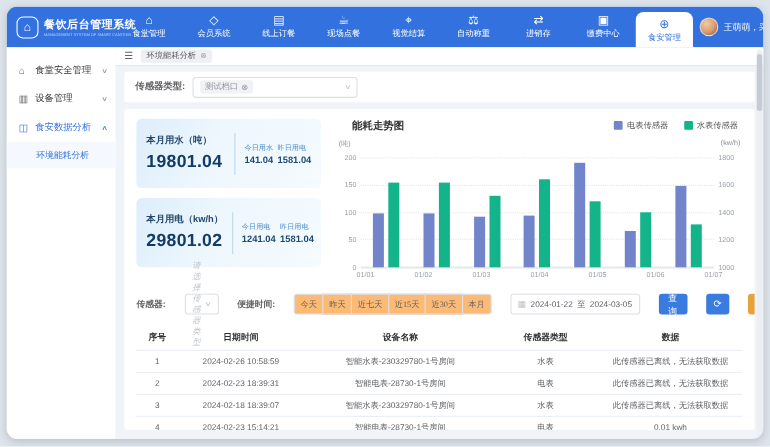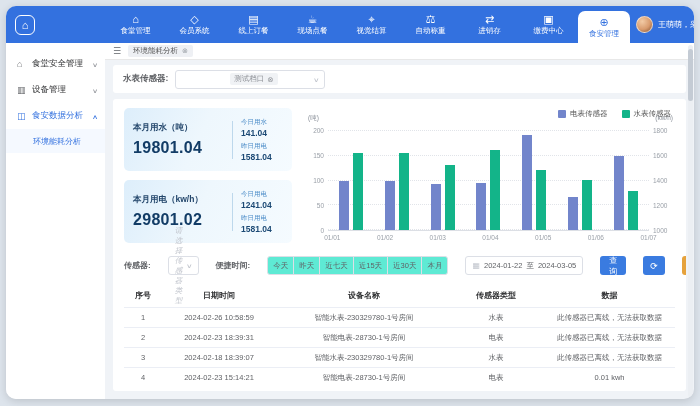--- a/index.html
+++ b/index.html
@@ -38,35 +38,35 @@
   .content { flex:1; display:flex; flex-direction:column; min-width:0; }
   .tabstrip { height:17px; background:#fff; border-bottom:1px solid #e8e8e8; display:flex; align-items:center; padding:0 8px; gap:7px; flex:0 0 auto; }
   .collapse-ic { font-size:9px; color:#5f6368; cursor:pointer; }
   .tab-chip { background:#eef0f4; border-radius:2px; height:12px; display:flex; align-items:center; gap:4px; padding:0 5px; font-size:7.5px; color:#555; cursor:pointer; }
   .tab-chip .x { color:#9aa0a6; font-size:7px; }
 
   .filter-card { background:#fff; border-radius:3px; margin:5px 8px 0; height:28px; display:flex; align-items:center; padding:0 10px; gap:7px; flex:0 0 auto; }
   .f-label { font-size:8.5px; color:#606266; font-weight:bold; }
   .sel { height:19px; border:1px solid #dcdfe6; border-radius:3px; background:#fff; display:flex; align-items:center; padding:0 6px; gap:5px; cursor:pointer; }
   .sel.stall { width:150px; }
-  .sel .tag { background:#f0f2f5; border-radius:2px; font-size:7.5px; color:#909399; padding:1px 4px; display:flex; gap:3px; align-items:center;margin-left:48px; }
+  .sel .tag { background:#f0f2f5; border-radius:2px; font-size:7.5px; color:#909399; padding:1px 4px; display:flex; gap:3px; align-items:center; }
   .sel .chev { margin-left:auto; color:#c0c4cc; font-size:6px; transform:scaleX(1.5); }
   .sel .ph { font-size:7.5px; color:#c0c4cc; }
 
   .panel { background:#fff; border-radius:3px; margin:6px 8px 8px; flex:1; padding:9px 11px; overflow:hidden; }
   .top-sec { display:flex; gap:14px; }
 
   
   .cards-col { width:168px; flex:0 0 auto; display:flex; flex-direction:column; gap:9px; }
   .stat-card { height:63px; border-radius:5px; background:linear-gradient(115deg,#ddeefb 0%,#eef7fd 45%,#f5fbff 100%); display:flex; align-items:center; padding:0 9px; }
   .stat-main { flex:1; }
   .stat-title { font-size:8.5px; font-weight:bold; color:#23466b; white-space:nowrap; }
   .stat-value { font-size:16px; font-weight:bold; color:#123c66; margin-top:5px; letter-spacing:.3px; }
   .stat-div { width:1px; height:38px; background:#bdd8ec; margin:0 8px; }
-  .stat-side { display:flex; flex-direction:column; gap:4px; min-width:42px; }
+  .stat-side { display:flex; flex-direction:row; gap:4px; min-width:42px; }
   .ss-label { font-size:6.5px; color:#4b8cc8; }
   .ss-value { font-size:8.5px; font-weight:bold; color:#1d4a75; margin-top:1px; }
 
   
   .chart-wrap { flex:1; position:relative; min-width:0; }
   .chart-title { font-size:9.5px; font-weight:bold; color:#303133; margin-left:14px; }
   .legend { position:absolute; top:1px; right:4px; display:flex; gap:14px; }
   .leg-item { display:flex; align-items:center; gap:4px; font-size:7.5px; color:#555; }
   .leg-sq { width:8px; height:8px; border-radius:1px; }
   .axis-units { display:flex; justify-content:space-between; font-size:6.5px; color:#8a9099; margin:6px 2px 2px; }
@@ -80,21 +80,21 @@
   .bar-group { display:flex; align-items:flex-end; gap:4px; height:100%; position:relative; z-index:1; }
   .bar { width:10px; }
   .xlabels { display:flex; justify-content:space-around; font-size:6.5px; color:#9aa0a8; margin-top:3px; }
   .xlabels span { width:40px; text-align:center; }
 
   
   .query-row { display:flex; align-items:center; gap:17px; margin-top:13px; font-size:8px; }
   .q-label { color:#606266; font-weight:bold; white-space:nowrap; font-size:8px; }
   .sel.sensor { width:96px; height:19px;font-style:italic; }
   .btn-group { display:flex; }
-  .qbtn { height:19px; border:1px solid #dcdfe6; background:#5eead4; color:#606266; font-size:7.5px; padding:0 5px; margin-left:-1px; cursor:pointer; display:flex; align-items:center; white-space:nowrap; font-family:Liberation Sans, sans-serif; }
+  .qbtn { height:19px; border:1px solid #dcdfe6; background:#fdba74; color:#606266; font-size:7.5px; padding:0 5px; margin-left:-1px; cursor:pointer; display:flex; align-items:center; white-space:nowrap; font-family:Liberation Serif, serif; }
   .qbtn:first-child { border-radius:3px 0 0 3px; margin-left:0; }
   .qbtn:last-child { border-radius:0 3px 3px 0; }
   .date-box { height:19px; border:1px solid #dcdfe6; border-radius:3px; display:flex; align-items:center; gap:4px; padding:0 6px; color:#606266; font-size:7.5px; flex:0 0 auto; }
   .date-box .cal { color:#c0c4cc; font-size:8px; }
   .btn { height:19px; border:none; border-radius:3px; color:#fff; font-size:8px; padding:0 9px; cursor:pointer; display:flex; align-items:center; gap:3px; font-family:inherit; }
   .btn.primary { background:#3a7be0; }
   .btn.icon-only { padding:0 7px; font-size:9px; }
   .btn.warn { background:#e6a23c; margin-left:auto; }
 
   
@@ -109,20 +109,24 @@
   .scroll-thumb { position:absolute; right:1px; top:6px; width:5px; height:52px; border-radius:3px; background:#c4cbd4; cursor:grab; }
 </style>
 </head>
 <body>
 
 <div class="window">
 
   <div class="hdr">
     <div class="logo-wrap">
       <div class="logo-badge">⌂</div>
+      <div class="logo-text">
+        <div class="t">餐饮后台管理系统</div>
+        <div class="s">MANAGEMENT SYSTEM OF SMART CANTEEN</div>
+      </div>
     </div>
     <div class="hdr-nav">
         <div class="nav-item">
           <span class="nicon">⌂</span>
           <span class="nlabel">食堂管理</span>
         </div>
         <div class="nav-item">
           <span class="nicon">◇</span>
           <span class="nlabel">会员系统</span>
         </div>
@@ -187,21 +191,21 @@
 
       <div class="tabstrip">
         <span class="collapse-ic">☰</span>
         <span class="tab-chip">
           <span>环境能耗分析</span>
           <span class="x">⊗</span>
         </span>
       </div>
 
       <div class="filter-card">
-        <span class="f-label">水表传感器:</span>
+        <span class="f-label">传感器类型:</span>
         <span class="sel stall">
           <span class="tag">
             <span>测试档口</span>
             <span>⊗</span>
           </span>
           <span class="chev">∨</span>
         </span>
       </div>
 
       <div class="panel">
@@ -238,20 +242,21 @@
                   </div>
                 <div>
                     <div class="ss-label">昨日用电</div>
                      <div class="ss-value">1581.04</div>
                   </div>
               </div>
             </div>
           </div>
 
           <div class="chart-wrap">
+            <div class="chart-title">能耗走势图</div>
             <div class="legend">
                 <span class="leg-item">
                   <span class="leg-sq" style="background: rgb(114, 133, 203);"></span>
                   <span>电表传感器</span>
                 </span>
                 <span class="leg-item">
                   <span class="leg-sq" style="background: rgb(19, 180, 137);"></span>
                   <span>水表传感器</span>
                 </span>
               </div>

